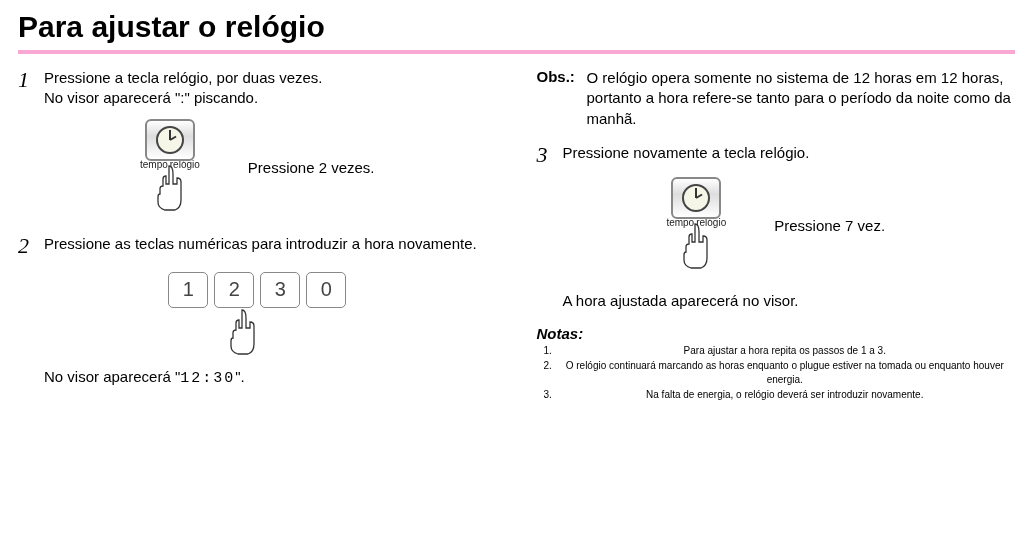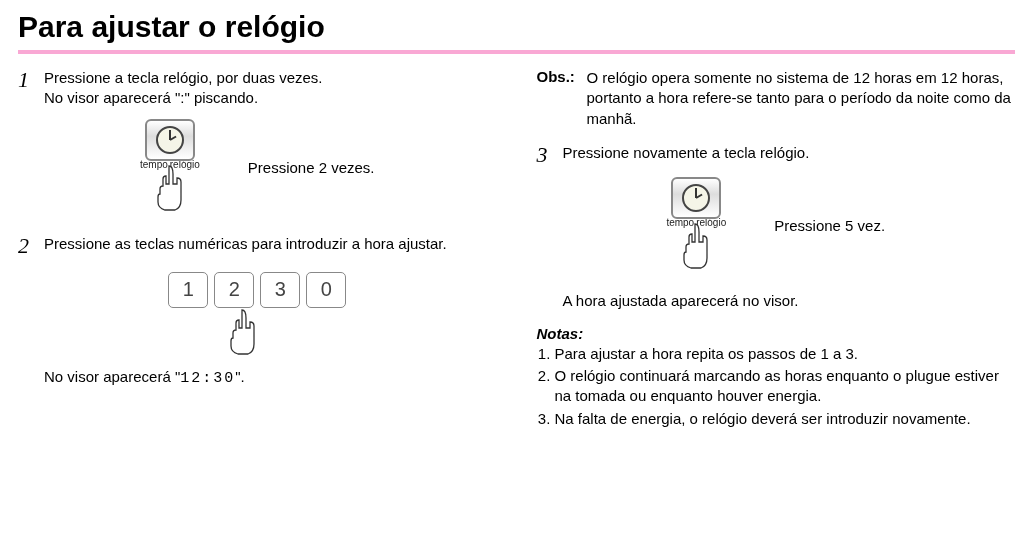--- a/index.html
+++ b/index.html
@@ -163,24 +163,25 @@
     font-size: 15px;
     margin: 8px 0 16px 26px;
   }
   .notes-title {
     font-weight: bold;
     font-style: italic;
     font-size: 15px;
     margin-bottom: 2px;
   }
   .notes-list {
-    font-size: 15px;
+    font-size: 10px;
     line-height: 1.35;
     list-style: decimal;
     padding-left: 18px;
+    text-align: center;
   }
   .notes-list li { margin-bottom: 2px; }
 </style>
 </head>
 <body>
 
 <div class="title">Para ajustar o relógio</div>
 
 <div class="columns">
 
@@ -208,21 +209,21 @@
             <path d="M16 2 L16 20 L13 20 L13 12 Q10 12 10 15 L10 22 Q7 22 7 25 L7 30 Q5 30 5 33 L5 38 Q5 44 12 46 L22 46 Q28 44 28 36 L28 18 Q28 14 24 14 L24 20 L20 20 L20 10 Q20 2 16 2 Z" fill="#fff" stroke="#333" stroke-width="1.3"></path>
           </svg>
         </div>
       </div>
       <div class="caption">Pressione 2 vezes.</div>
     </div>
 
     <div class="step">
       <div class="step-num">2</div>
       <div class="step-body">
-        <div>Pressione as teclas numéricas para introduzir a hora ajustar.</div>
+        <div>Pressione as teclas numéricas para introduzir a hora novamente.</div>
       </div>
     </div>
 
     <div>
       <div class="keypad-row">
         <div class="key">1</div>
         <div class="key">2</div>
         <div class="key">3</div>
         <div class="key">0</div>
       </div>
@@ -259,21 +260,21 @@
         <div class="btn-labels">
           <span>tempo</span>
           <span>relógio</span>
         </div>
         <div class="hand">
           <svg width="34" height="48" viewBox="0 0 34 48">
             <path d="M16 2 L16 20 L13 20 L13 12 Q10 12 10 15 L10 22 Q7 22 7 25 L7 30 Q5 30 5 33 L5 38 Q5 44 12 46 L22 46 Q28 44 28 36 L28 18 Q28 14 24 14 L24 20 L20 20 L20 10 Q20 2 16 2 Z" fill="#fff" stroke="#333" stroke-width="1.3"></path>
           </svg>
         </div>
       </div>
-      <div class="caption">Pressione 5 vez.</div>
+      <div class="caption">Pressione 7 vez.</div>
     </div>
 
     <div class="centered">A hora ajustada aparecerá no visor.</div>
 
     <div class="notes-title">Notas:</div>
     <ol class="notes-list">
       <li>Para ajustar a hora repita os passos de 1 a 3.</li>
       <li>O relógio continuará marcando as horas enquanto o plugue estiver na tomada ou enquanto houver energia.</li>
       <li>Na falta de energia, o relógio deverá ser introduzir novamente.</li>
     </ol>

